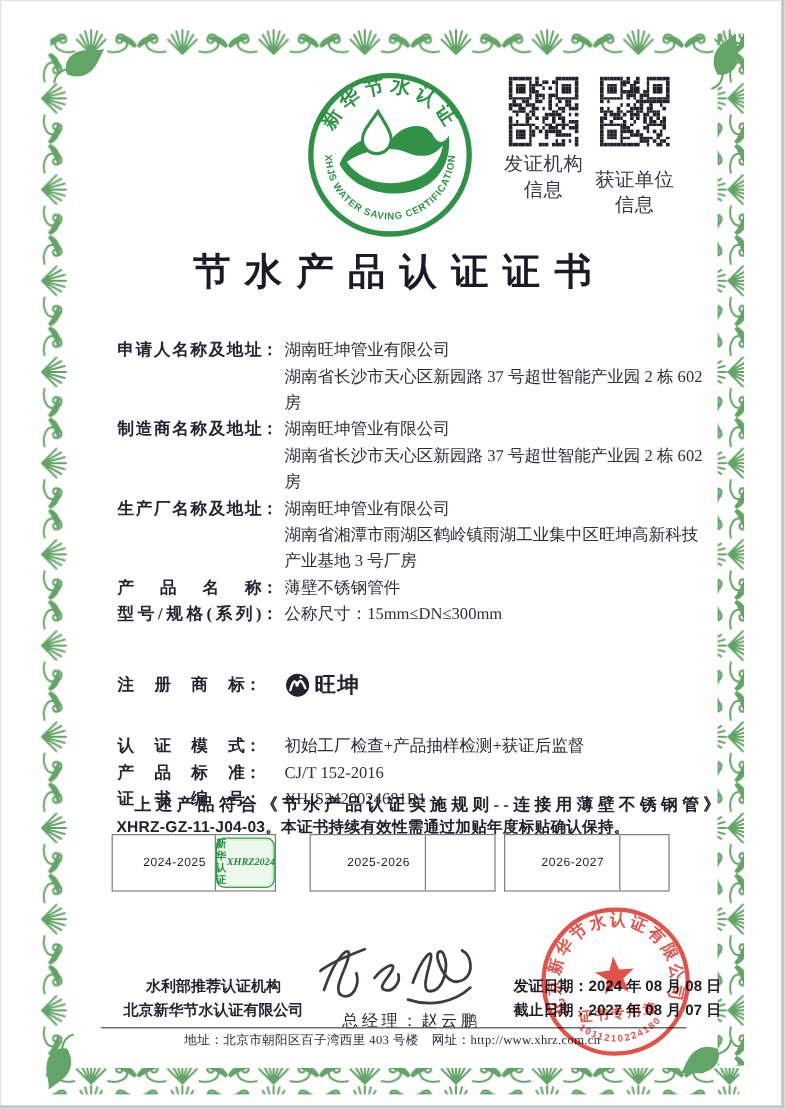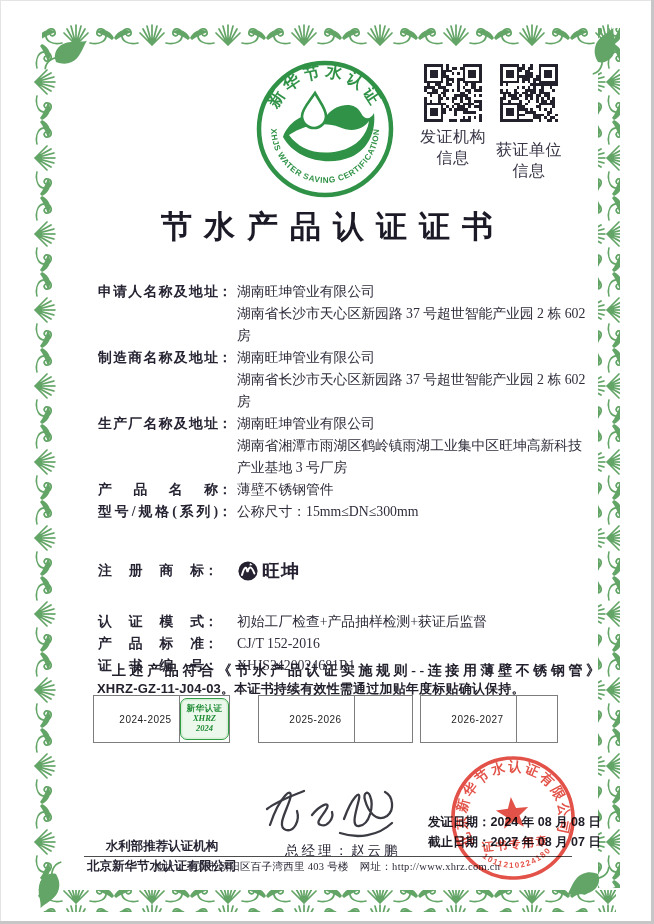--- a/index.html
+++ b/index.html
@@ -42,29 +42,29 @@
   .stmt1{position:absolute;left:112px;top:662px;width:480px;font-size:14px;font-weight:bold;letter-spacing:3.6px;color:#23212d;white-space:nowrap;}
   .stmt2{position:absolute;left:97px;top:680px;width:500px;font-family:"Liberation Sans","DejaVu Sans",sans-serif;font-size:13px;font-weight:600;color:#23212d;letter-spacing:.2px;}
 
   
   .ybox{position:absolute;top:695px;height:48px;border:1.2px solid #7d7d7d;display:flex;box-sizing:border-box;background:#fff;}
   .ybox .cell-l{display:flex;align-items:center;justify-content:center;
     font-family:"Liberation Sans","DejaVu Sans",sans-serif;font-size:10px;color:#232323;letter-spacing:.5px;margin-left:18px;}
   .ybox .cell-r{border-left:1.2px solid #7d7d7d;display:flex;align-items:center;justify-content:center;}
   .sticker{
     width:47px;height:40px;border:1.6px solid #2f9e44;border-radius:7px;background:#edf8ec;
-    box-shadow:inset 0 0 0 1.5px #d7efd6;display:flex;flex-direction:column;align-items:center;justify-content:center;line-height:1.15;
+    box-shadow:inset 0 0 0 1.5px #d7efd6;display:flex;align-items:center;justify-content:center;line-height:1.15;
   }
   .sticker .s1{font-family:"Liberation Sans","DejaVu Sans",sans-serif;font-size:8.5px;font-weight:bold;color:#1e8c35;letter-spacing:.5px;}
   .sticker .s2{font-size:8.5px;font-style:italic;font-weight:bold;color:#1e8c35;}
   .sticker .s3{font-size:8.5px;font-style:italic;font-weight:bold;color:#1e8c35;}
 
   
-  .issuer{position:absolute;left:80px;top:812px;width:164px;text-align:center;
-    font-family:"Liberation Sans","DejaVu Sans",sans-serif;font-size:12.5px;font-weight:bold;color:#262433;line-height:20px;margin-top:24px;}
+  .issuer{position:absolute;left:96px;top:812px;width:164px;text-align:center;
+    font-family:"Liberation Sans","DejaVu Sans",sans-serif;font-size:12.5px;font-weight:bold;color:#262433;line-height:20px;}
   .sig-caption{position:absolute;left:285px;top:842px;font-size:13.5px;color:#262433;letter-spacing:3px;}
   .dates{position:absolute;left:428px;top:812px;font-family:"Liberation Sans","DejaVu Sans",sans-serif;
     font-size:12.5px;font-weight:600;color:#1e1c26;line-height:20px;white-space:nowrap;}
   .rule{position:absolute;left:84px;top:856px;width:488px;border-top:1.5px solid #4c4c4c;}
   .footer-line{position:absolute;left:0;top:860px;width:654px;text-align:center;font-size:10.5px;color:#2c2a38;letter-spacing:.3px;}
 
   .stamp{position:absolute;left:443px;top:748px;width:140px;height:140px;transform:rotate(-6deg);
     opacity:.88;mix-blend-mode:multiply;pointer-events:none;}
 </style>
 </head>

